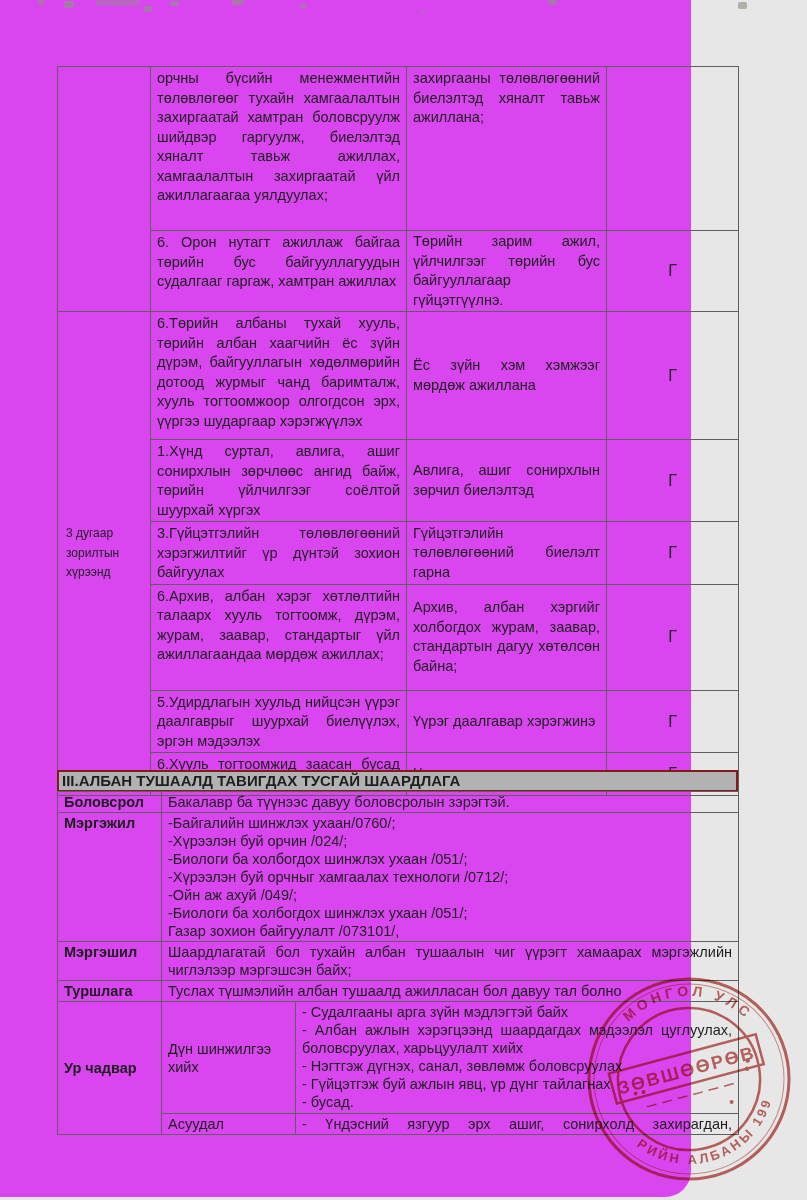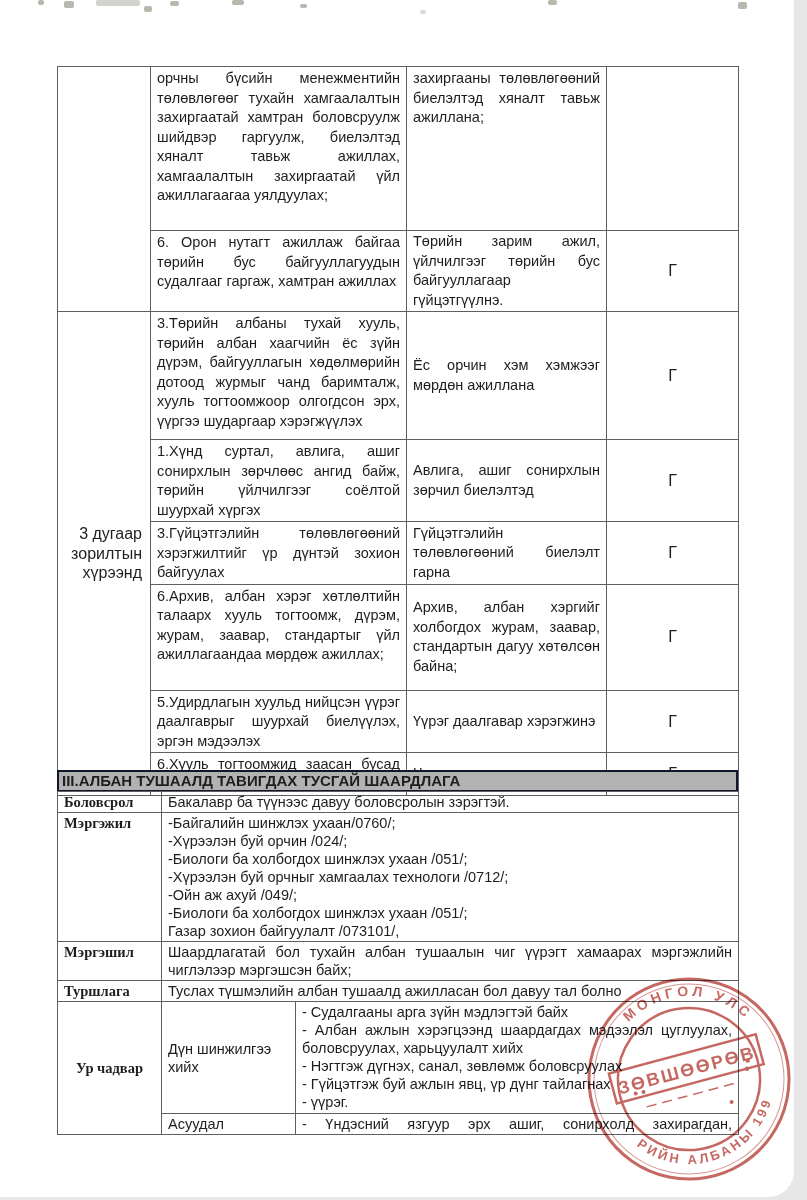--- a/index.html
+++ b/index.html
@@ -1,35 +1,35 @@
 <!DOCTYPE html>
 <html><head>
 <meta charset="utf-8">
 <style>
   html,body{margin:0;padding:0;}
   .canvas{position:relative;width:807px;height:1200px;background:#e7e7e7;overflow:hidden;
           font-family:"Liberation Sans",sans-serif;color:#1e1e1e;}
-  .page{position:absolute;left:0;top:0;width:794px;height:1197px;background:#ffffff;
+  .page{position:absolute;left:0;top:0;width:691px;height:1197px;background:#d946ef;
         border-bottom-right-radius:26px;}
   .speck{position:absolute;border-radius:2px;opacity:.65;background:#8d9383;}
   table{border-collapse:collapse;table-layout:fixed;position:absolute;left:57px;}
   .t1{top:66px;width:681px;}
   .t2{top:791px;width:681px;}
   td{border:1px solid #5f5f5f;vertical-align:middle;overflow:hidden;padding:1px 6px;box-sizing:border-box;}
   .t1 td{font-size:14.5px;line-height:19.5px;}
   .t1 .task{text-align:justify;vertical-align:top;padding-top:2px;}
   .t1 .res{text-align:justify;margin-left:35px;}
   .t1 .res.top{vertical-align:top;padding-top:2px;}
   .t1 .grade{text-align:center;font-size:16px;}
-  .t1 .goal{text-align:right;padding:0 8px;font-size:16px;}
+  .t1 .goal{text-align:left;padding:0 8px;font-size:12px;}
   .secheader{position:absolute;left:57px;top:770px;width:681px;height:22px;box-sizing:border-box;
-             background:#b2b2b2;border:2px solid #0f172a;font-weight:bold;font-size:15px;
+             background:#b2b2b2;border:2px solid #7f1d1d;font-weight:bold;font-size:15px;
              line-height:18px;padding:0 3px;}
   .t2 td{font-size:14.5px;line-height:18px;vertical-align:top;}
-  .t2 .lbl{font-weight:bold;font-family:Liberation Serif, serif;}
+  .t2 .lbl{font-weight:bold;}
   .just{text-align:justify;}
   .stretch{text-align:justify;text-align-last:justify;}
   .line{white-space:normal;}
   .stamp{position:absolute;left:576px;top:966px;transform:rotate(-10deg);opacity:.8;
          mix-blend-mode:multiply;pointer-events:none;}
   .stamp text{font-family:"Liberation Sans",sans-serif;font-weight:bold;}
 </style>
 </head>
 <body>
 
@@ -61,22 +61,22 @@
         <td class="res top">захиргааны төлөвлөгөөний биелэлтэд хяналт тавьж ажиллана;</td>
         <td class="grade"></td>
       </tr>
       <tr style="height:72px">
         <td class="task">6. Орон нутагт ажиллаж байгаа төрийн бус байгууллагуудын судалгааг гаргаж, хамтран ажиллах</td>
         <td class="res">Төрийн зарим ажил, үйлчилгээг төрийн бус байгууллагаар гүйцэтгүүлнэ.</td>
         <td class="grade">Г</td>
       </tr>
       <tr style="height:128px">
         <td class="goal" rowspan="6">3 дугаар зорилтын хүрээнд</td>
-        <td class="task">3.Төрийн албаны тухай хууль, төрийн албан хаагчийн ёс зүйн дүрэм, байгууллагын хөдөлмөрийн дотоод журмыг чанд баримталж, хууль тогтоомжоор олгогдсон эрх, үүргээ шударгаар хэрэгжүүлэх</td>
-        <td class="res">Ёс орчин хэм хэмжээг мөрдөн ажиллана</td>
+        <td class="task">6.Төрийн албаны тухай хууль, төрийн албан хаагчийн ёс зүйн дүрэм, байгууллагын хөдөлмөрийн дотоод журмыг чанд баримталж, хууль тогтоомжоор олгогдсон эрх, үүргээ шударгаар хэрэгжүүлэх</td>
+        <td class="res">Ёс зүйн хэм хэмжээг мөрдөж ажиллана</td>
         <td class="grade">Г</td>
       </tr>
       <tr style="height:78px">
         <td class="task">1.Хүнд суртал, авлига, ашиг сонирхлын зөрчлөөс ангид байж, төрийн үйлчилгээг соёлтой шуурхай хүргэх</td>
         <td class="res">Авлига, ашиг сонирхлын зөрчил биелэлтэд</td>
         <td class="grade">Г</td>
       </tr>
       <tr style="height:62px">
         <td class="task">3.Гүйцэтгэлийн төлөвлөгөөний хэрэгжилтийг үр дүнтэй зохион байгуулах</td>
         <td class="res">Гүйцэтгэлийн төлөвлөгөөний биелэлт гарна</td>
@@ -127,28 +127,28 @@
       </tr>
       <tr style="height:36px">
         <td class="lbl">Мэргэшил</td>
         <td colspan="2" class="just">Шаардлагатай бол тухайн албан тушаалын чиг үүрэгт хамаарах мэргэжлийн чиглэлээр мэргэшсэн байх;</td>
       </tr>
       <tr style="height:20px">
         <td class="lbl">Туршлага</td>
         <td colspan="2">Туслах түшмэлийн албан тушаалд ажилласан бол давуу тал болно</td>
       </tr>
       <tr style="height:112px">
-        <td class="lbl" rowspan="2" style="vertical-align:middle;text-align:center;">Ур чадвар</td>
+        <td class="lbl" rowspan="2" style="vertical-align:middle;">Ур чадвар</td>
         <td style="vertical-align:middle;">Дүн шинжилгээ хийх</td>
         <td>
           <div class="line">- Судалгааны арга зүйн мэдлэгтэй байх</div>
           <div class="line just">- Албан ажлын хэрэгцээнд шаардагдах мэдээлэл цуглуулах, боловсруулах, харьцуулалт хийх</div>
           <div class="line">- Нэгтгэж дүгнэх, санал, зөвлөмж боловсруулах</div>
           <div class="line">- Гүйцэтгэж буй ажлын явц, үр дүнг тайлагнах</div>
-          <div class="line">- үүрэг.</div>
+          <div class="line">- бусад.</div>
         </td>
       </tr>
       <tr style="height:21px">
         <td>Асуудал</td>
         <td class="stretch">- Үндэсний язгуур эрх ашиг, сонирхолд захирагдан,</td>
       </tr>
     </tbody>
       </table>
 
     <svg class="stamp" width="226" height="226" viewBox="-113 -113 226 226">

